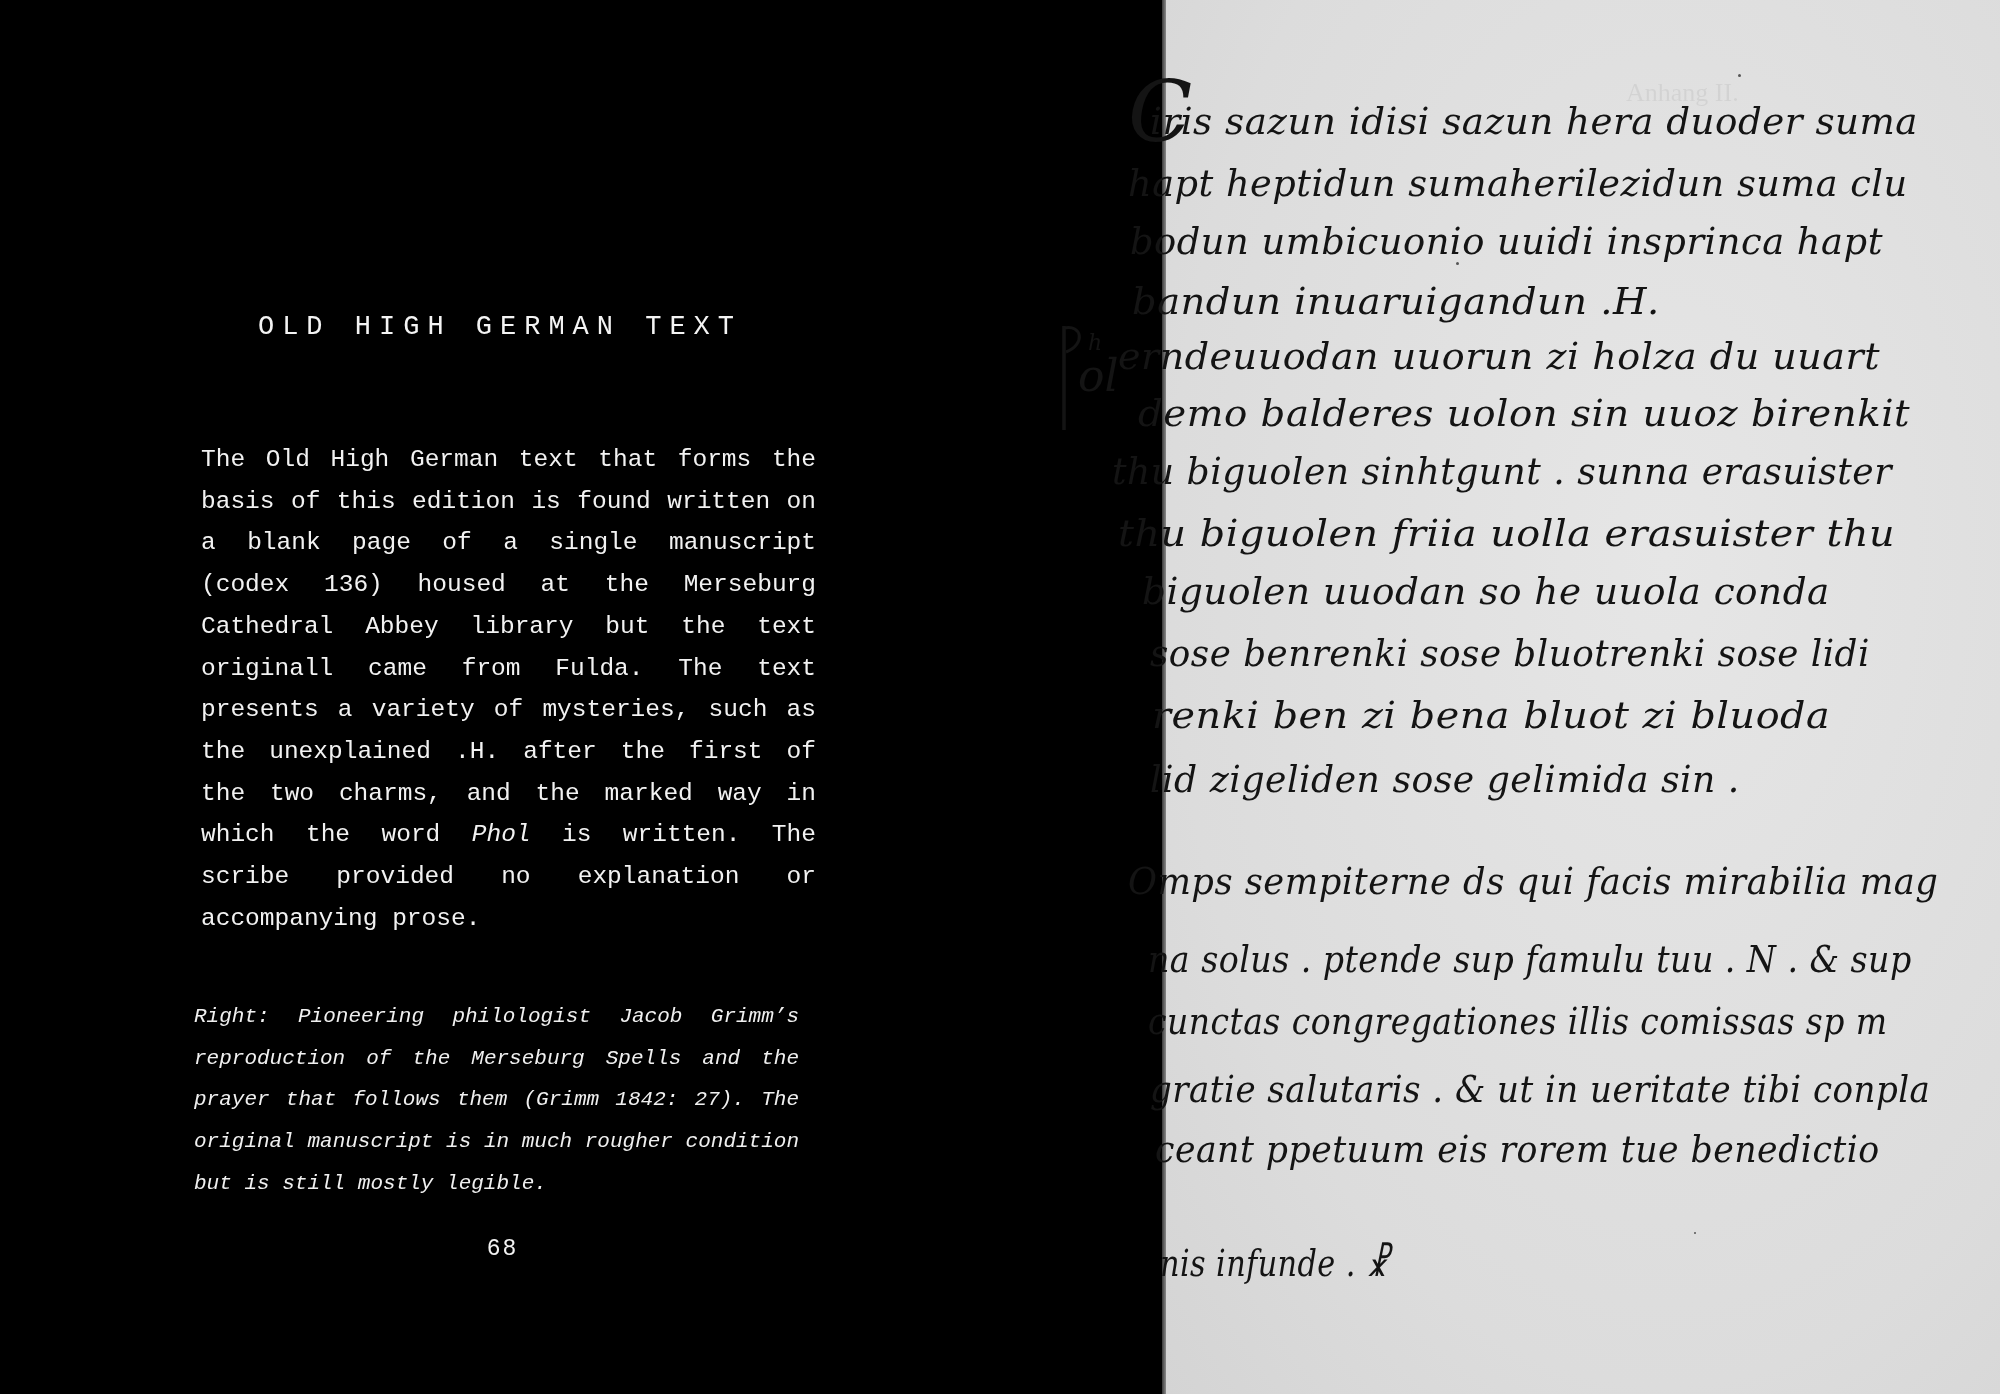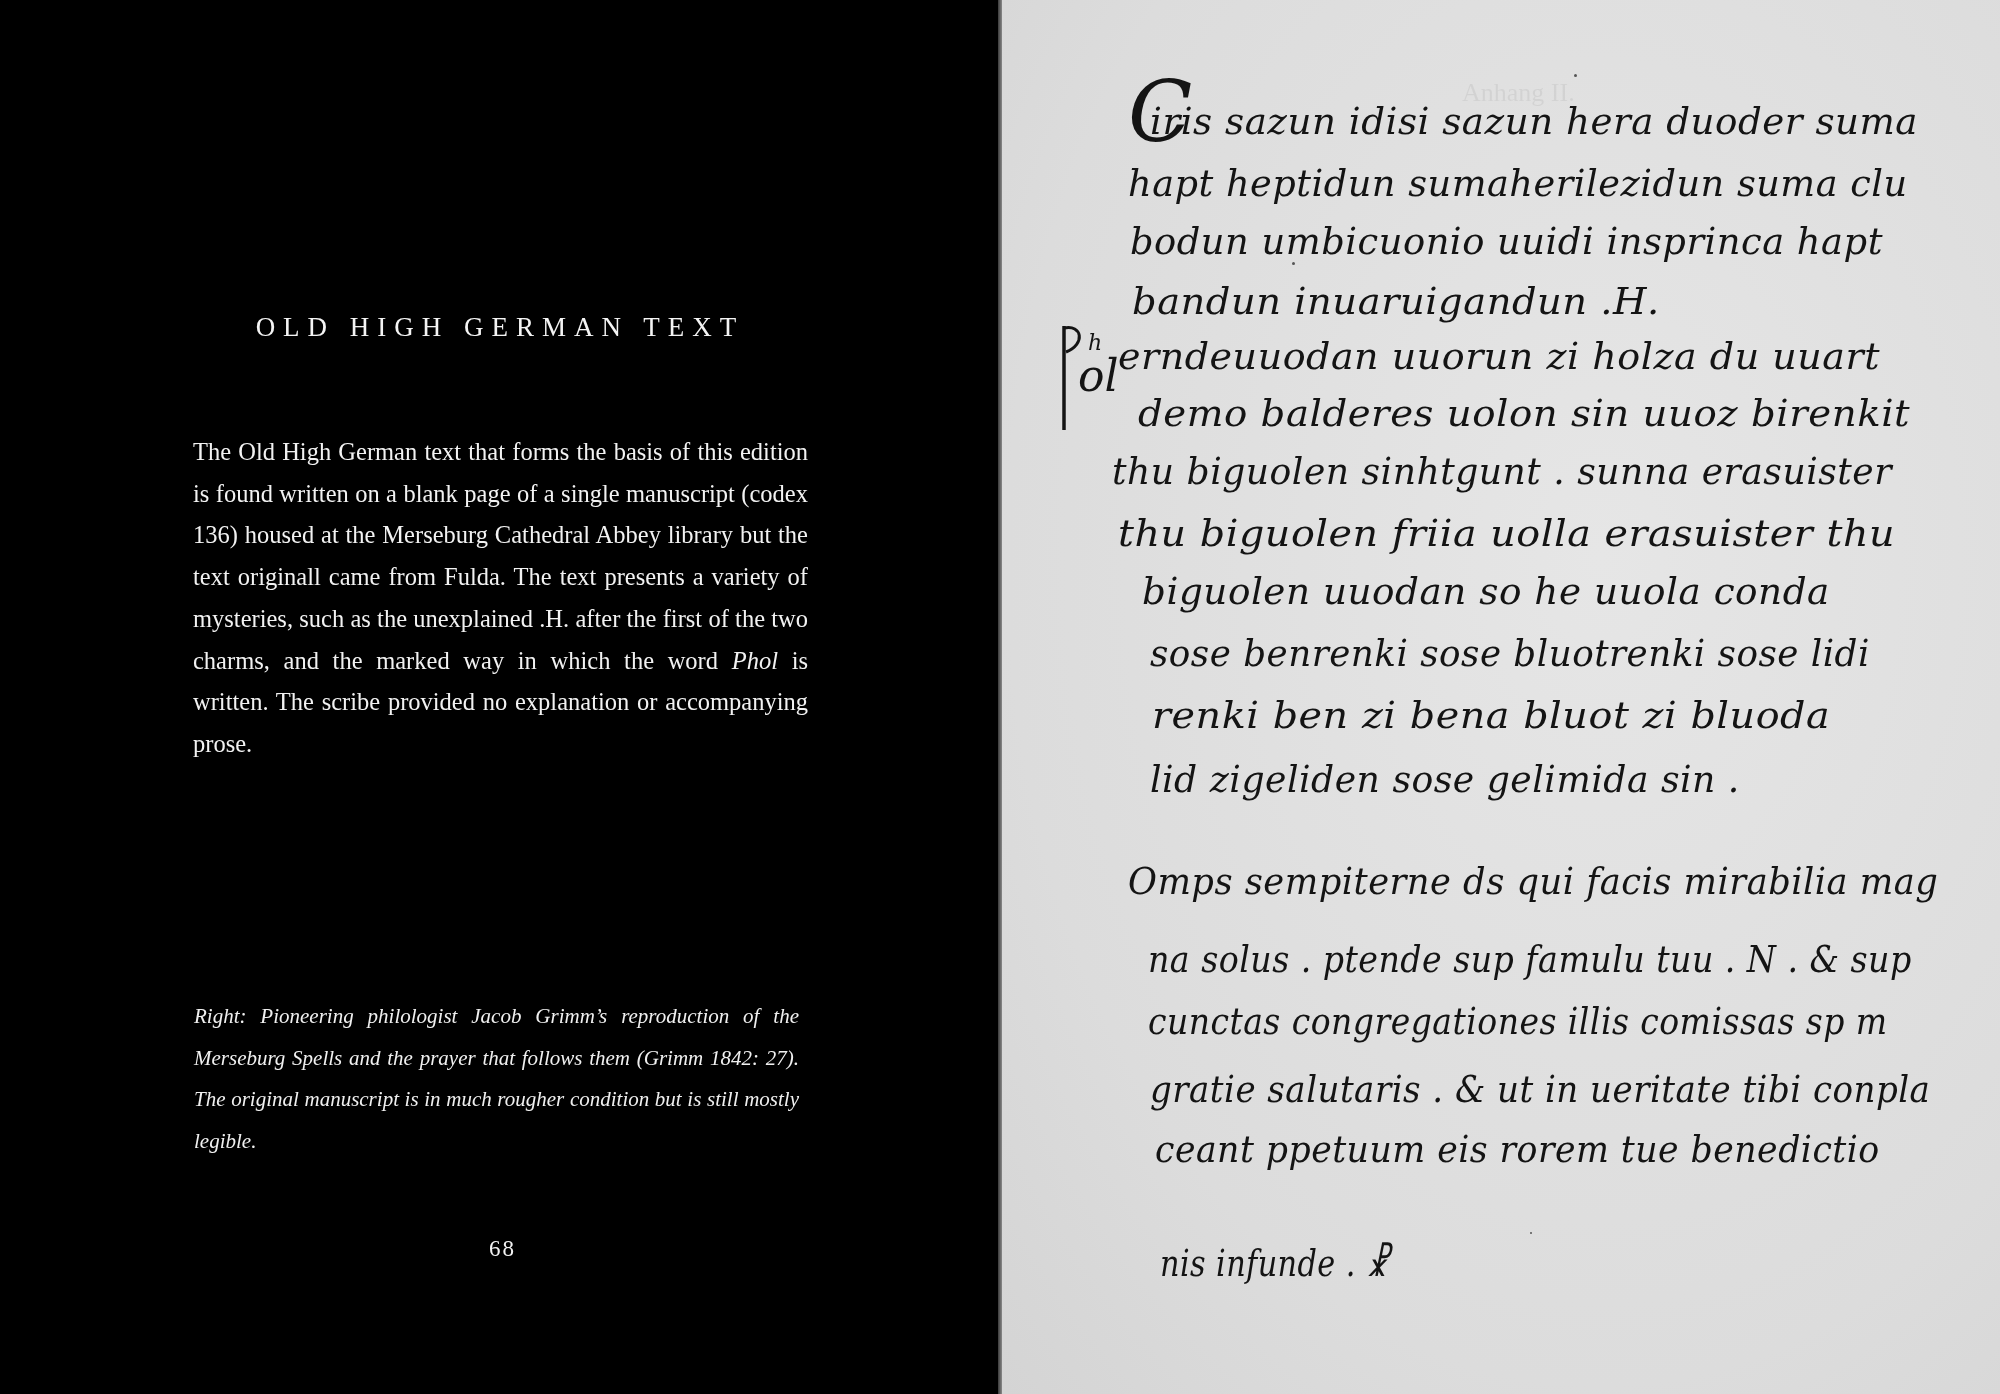--- a/index.html
+++ b/index.html
@@ -3,42 +3,42 @@
 <meta charset="utf-8">
 <style>
   html, body { margin: 0; padding: 0; }
   body {
     width: 2000px; height: 1394px; overflow: hidden;
     background: #000;
     position: relative;
   }
   .spread { position: absolute; inset: 0; display: flex; }
   .page-left {
-    width: 998px; height: 1394px; background: #000; position: relative;
+    width: 1162px; height: 1394px; background: #000; position: relative;
     color: #f2f2f2;
-    font-family: Liberation Serif, serif;
+    font-family: Liberation Mono, monospace;
   }
   .page-divider {
     width: 4px; height: 1394px;
     background: linear-gradient(to right, #3a3a3a, #8a8a8a);
   }
   .page-right {
     flex: 1; height: 1394px; position: relative;
     background: radial-gradient(ellipse at 60% 40%, #e6e6e6 0%, #dcdcdc 70%, #d4d4d4 100%);
     overflow: hidden;
   }
   .section-heading {
     position: absolute; left: 190px; top: 312px; width: 620px;
     text-align: center; font-size: 27px; letter-spacing: 8px; font-weight: normal;
     margin: 0; color: #f4f4f4;
   }
   .body-paragraph {
     position: absolute; left: 189px; top: 427px; width: 615px;
     font-size: 24.5px; line-height: 41.7px; text-align: justify;
-    margin: 4px; hyphens: manual;
+    margin: 12px; hyphens: manual;
   }
   .body-paragraph em { font-style: italic; }
   .caption {
     position: absolute; left: 194px; top: 996px; width: 605px;
     font-size: 21px; line-height: 41.7px; text-align: justify; font-style: italic;
     margin: 0; color: #f0f0f0;
   }
   .page-number {
     position: absolute; left: 0; width: 1005px; top: 1236px;
     text-align: center; font-size: 23px; letter-spacing: 2px;

